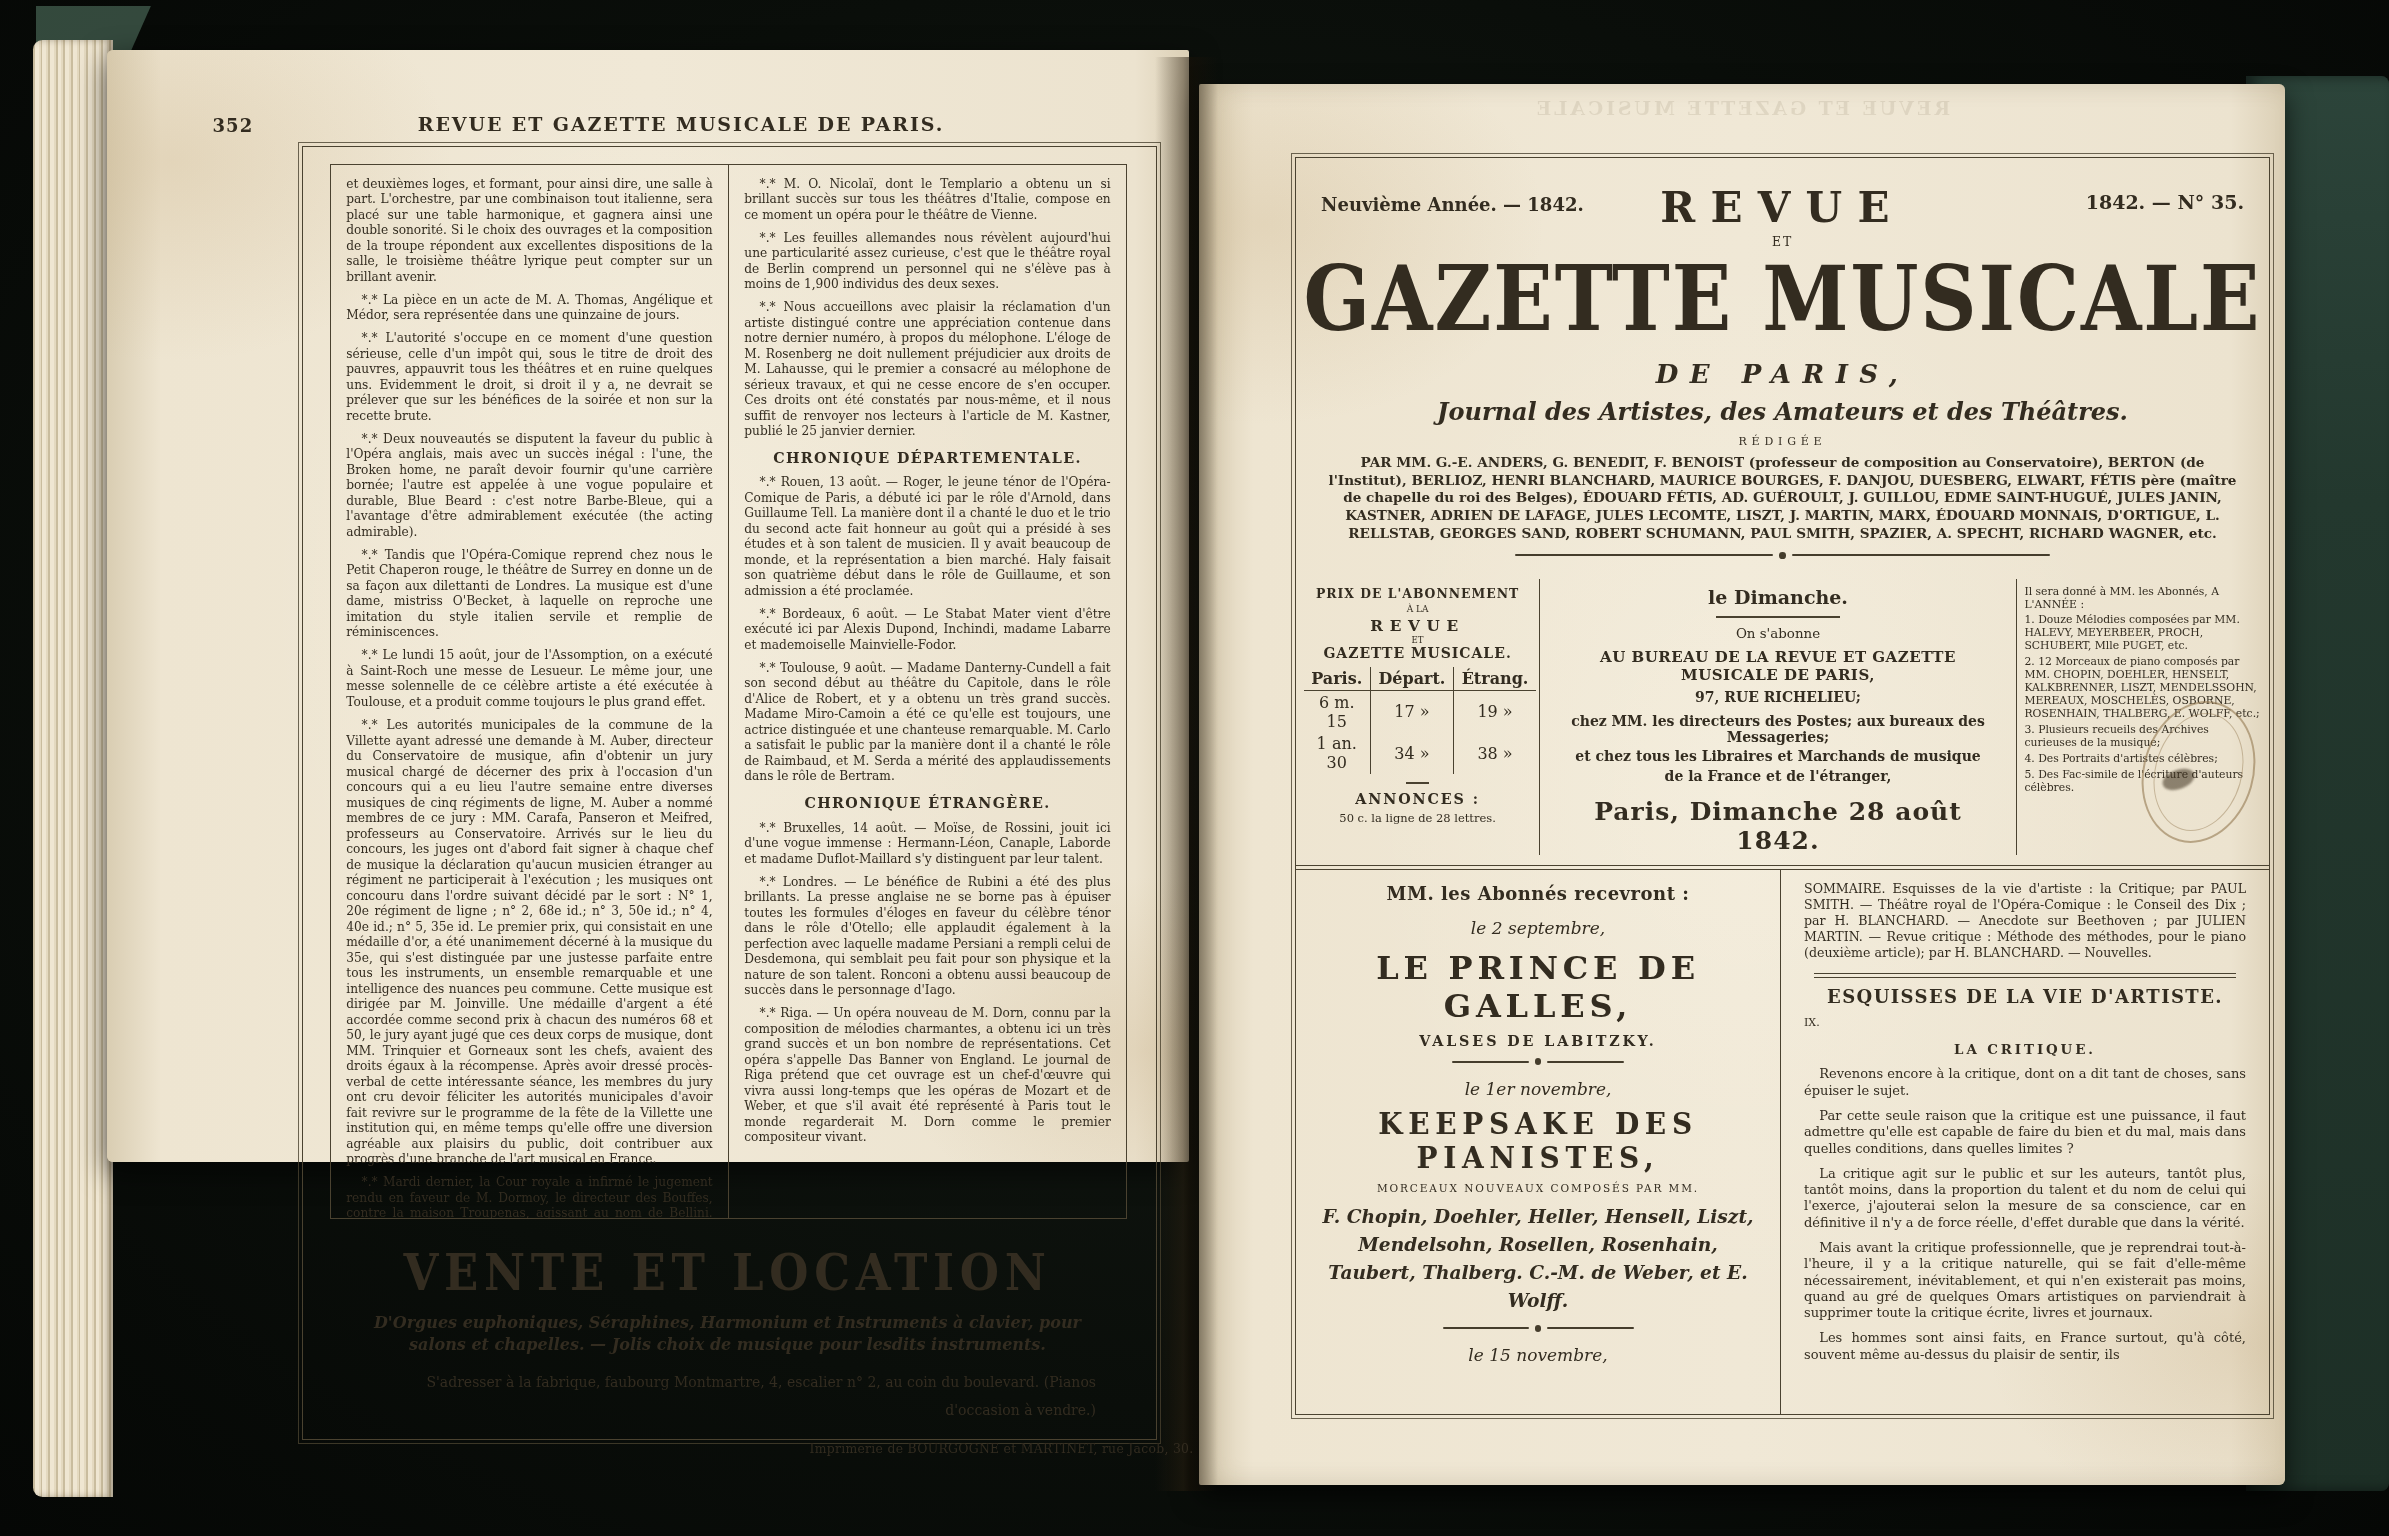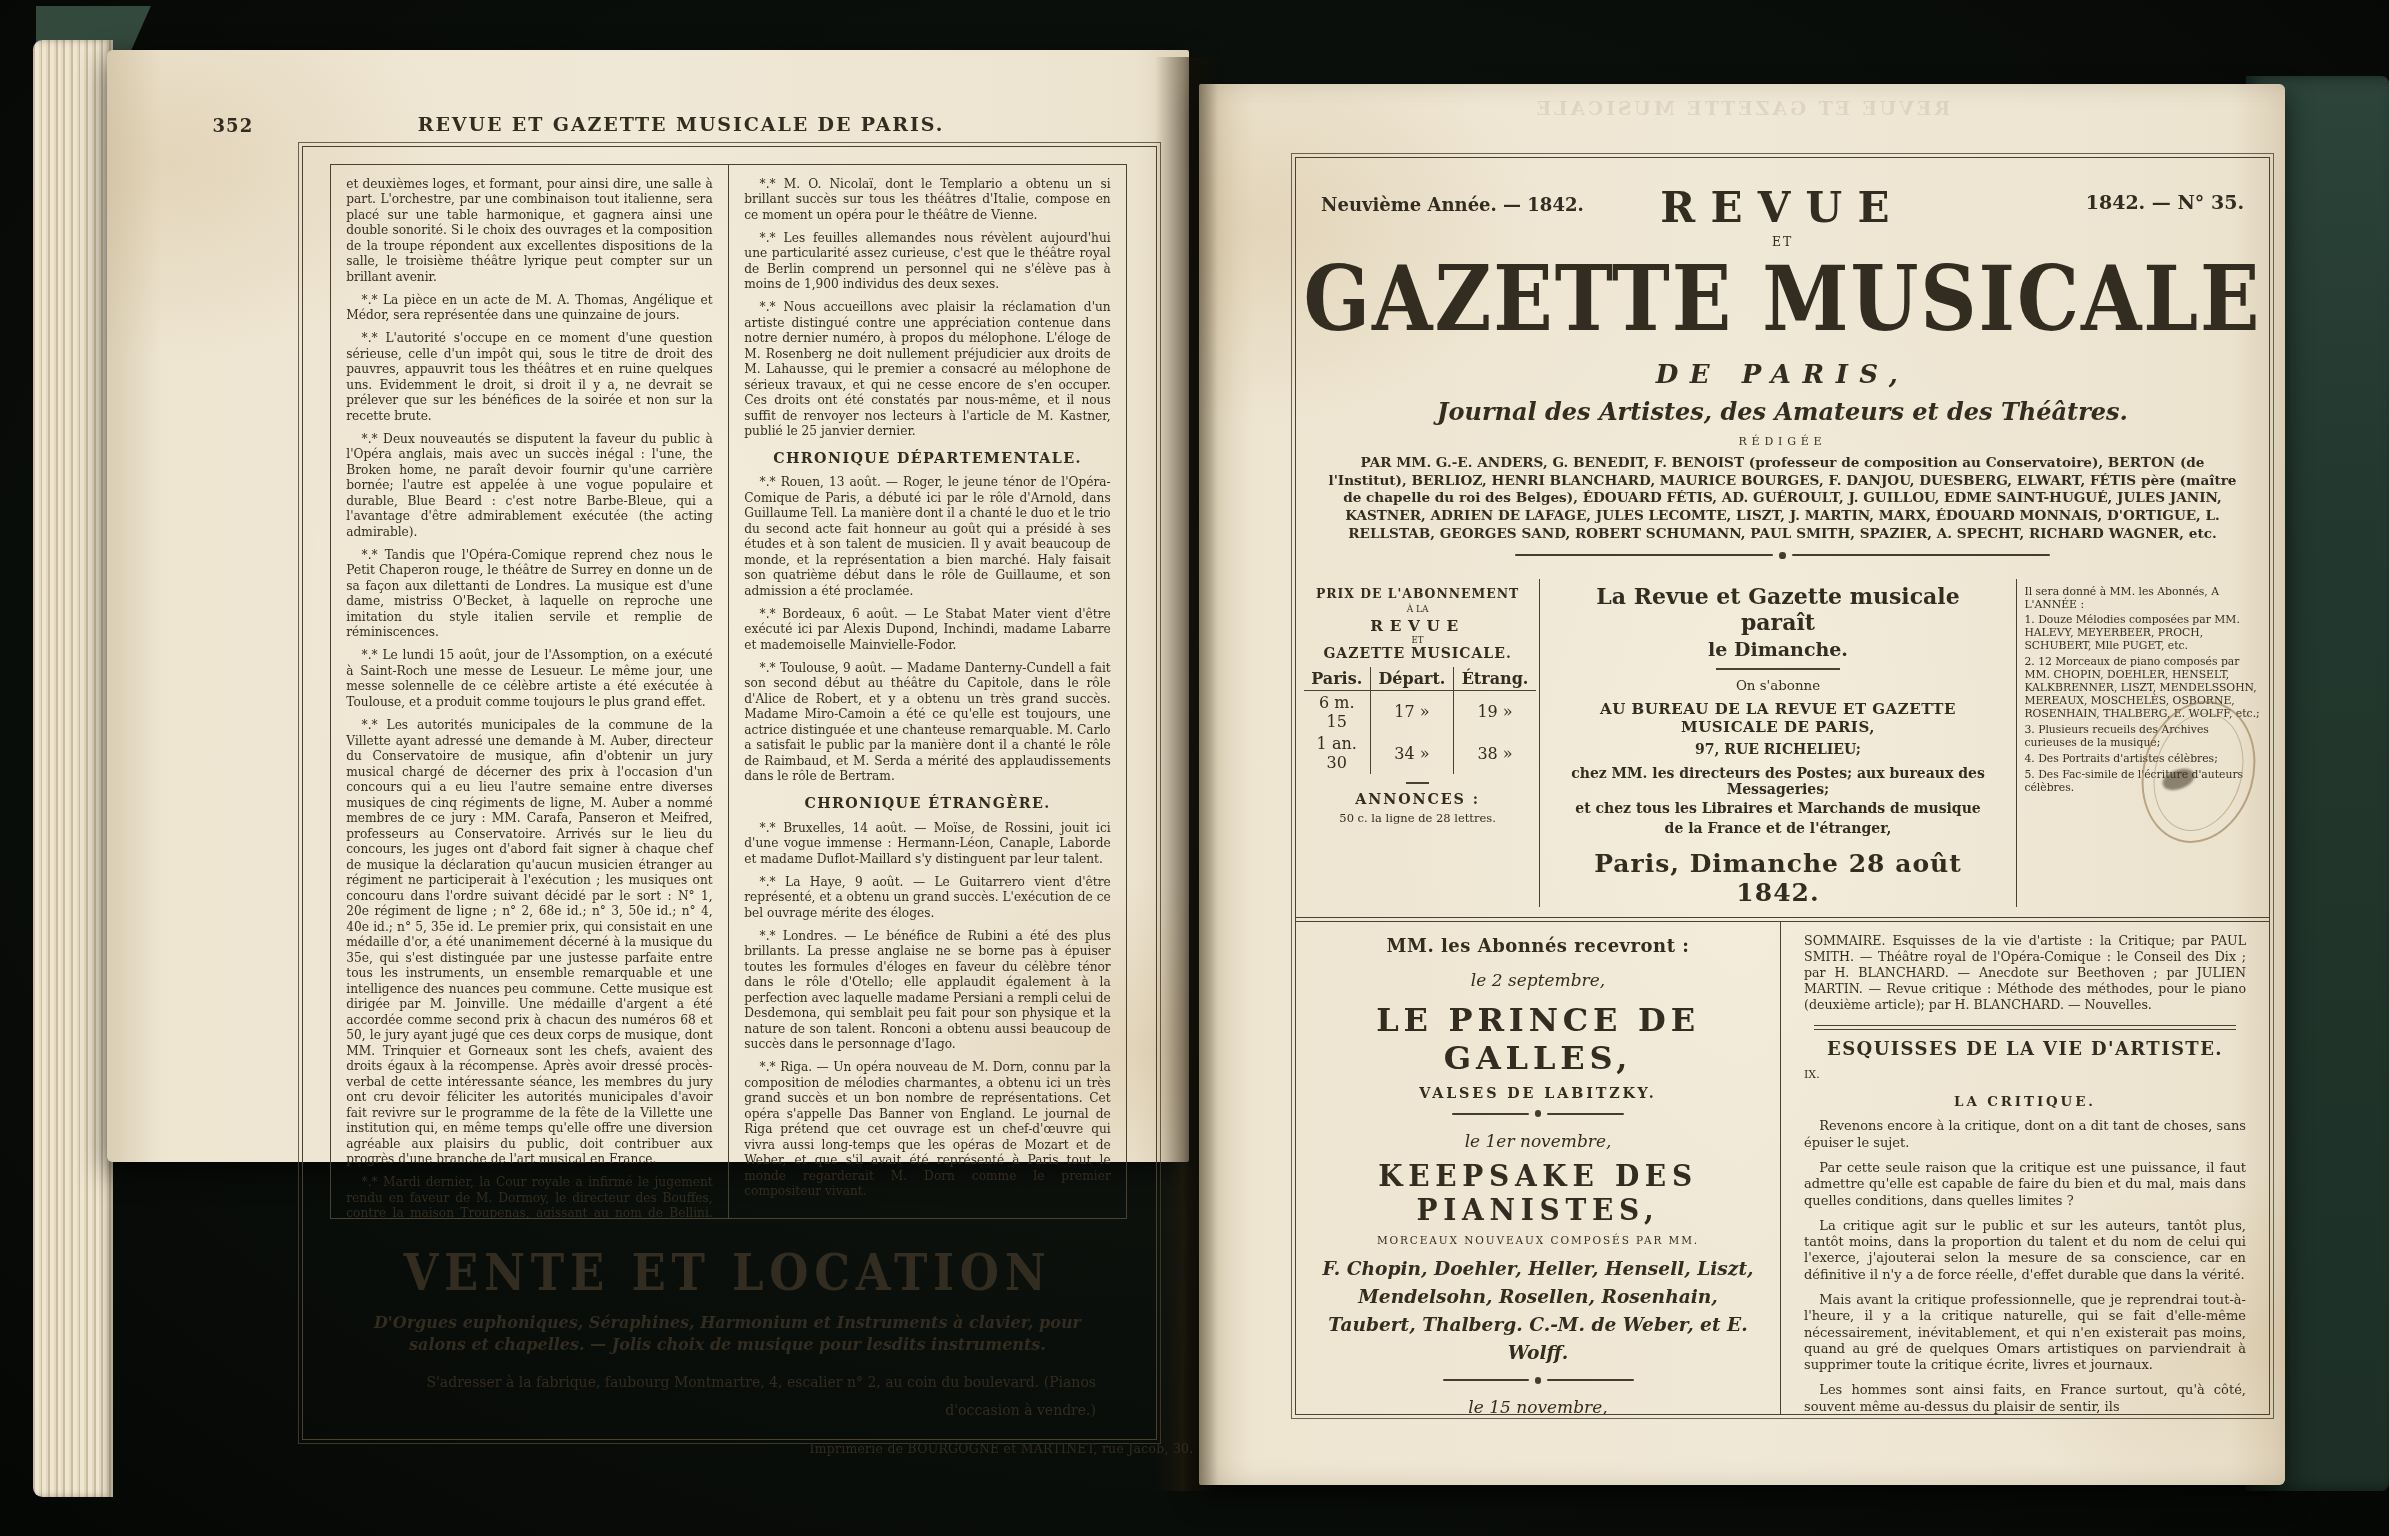--- a/index.html
+++ b/index.html
@@ -150,21 +150,20 @@
           <div class="col">
             <p>*.* M. O. Nicolaï, dont le Templario a obtenu un si brillant succès sur tous les théâtres d'Italie, compose en ce moment un opéra pour le théâtre de Vienne.</p>
             <p>*.* Les feuilles allemandes nous révèlent aujourd'hui une particularité assez curieuse, c'est que le théâtre royal de Berlin comprend un personnel qui ne s'élève pas à moins de 1,900 individus des deux sexes.</p>
             <p>*.* Nous accueillons avec plaisir la réclamation d'un artiste distingué contre une appréciation contenue dans notre dernier numéro, à propos du mélophone. L'éloge de M. Rosenberg ne doit nullement préjudicier aux droits de M. Lahausse, qui le premier a consacré au mélophone de sérieux travaux, et qui ne cesse encore de s'en occuper. Ces droits ont été constatés par nous-même, et il nous suffit de renvoyer nos lecteurs à l'article de M. Kastner, publié le 25 janvier dernier.</p>
             <div class="chron-head">CHRONIQUE DÉPARTEMENTALE.</div>
             <p>*.* Rouen, 13 août. — Roger, le jeune ténor de l'Opéra-Comique de Paris, a débuté ici par le rôle d'Arnold, dans Guillaume Tell. La manière dont il a chanté le duo et le trio du second acte fait honneur au goût qui a présidé à ses études et à son talent de musicien. Il y avait beaucoup de monde, et la représentation a bien marché. Haly faisait son quatrième début dans le rôle de Guillaume, et son admission a été proclamée.</p>
             <p>*.* Bordeaux, 6 août. — Le Stabat Mater vient d'être exécuté ici par Alexis Dupond, Inchindi, madame Labarre et mademoiselle Mainvielle-Fodor.</p>
             <p>*.* Toulouse, 9 août. — Madame Danterny-Cundell a fait son second début au théâtre du Capitole, dans le rôle d'Alice de Robert, et y a obtenu un très grand succès. Madame Miro-Camoin a été ce qu'elle est toujours, une actrice distinguée et une chanteuse remarquable. M. Carlo a satisfait le public par la manière dont il a chanté le rôle de Raimbaud, et M. Serda a mérité des applaudissements dans le rôle de Bertram.</p>
             <div class="chron-head">CHRONIQUE ÉTRANGÈRE.</div>
             <p>*.* Bruxelles, 14 août. — Moïse, de Rossini, jouit ici d'une vogue immense : Hermann-Léon, Canaple, Laborde et madame Duflot-Maillard s'y distinguent par leur talent.</p>
-            <p>*.* La Haye, 9 août. — Le Guitarrero vient d'être représenté, et a obtenu un grand succès. L'exécution de ce bel ouvrage mérite des éloges.</p>
             <p>*.* Londres. — Le bénéfice de Rubini a été des plus brillants. La presse anglaise ne se borne pas à épuiser toutes les formules d'éloges en faveur du célèbre ténor dans le rôle d'Otello; elle applaudit également à la perfection avec laquelle madame Persiani a rempli celui de Desdemona, qui semblait peu fait pour son physique et la nature de son talent. Ronconi a obtenu aussi beaucoup de succès dans le personnage d'Iago.</p>
             <p>*.* Riga. — Un opéra nouveau de M. Dorn, connu par la composition de mélodies charmantes, a obtenu ici un très grand succès et un bon nombre de représentations. Cet opéra s'appelle Das Banner von England. Le journal de Riga prétend que cet ouvrage est un chef-d'œuvre qui vivra aussi long-temps que les opéras de Mozart et de Weber, et que s'il avait été représenté à Paris tout le monde regarderait M. Dorn comme le premier compositeur vivant.</p>
 
           </div>
         </div>
       </div>
 
       <div class="ad">
         <div class="ad-title">VENTE ET LOCATION</div>
         <div class="ad-line1">D'Orgues euphoniques, Séraphines, Harmonium et Instruments à clavier, pour salons et chapelles. — Jolis choix de musique pour lesdits instruments.</div>
@@ -221,21 +220,20 @@
               <td>38 »</td>
             </tr>
           </tbody>
             </table>
           <div class="sub-dash"></div>
           <div class="sub-annonces">ANNONCES :</div>
           <div class="sub-annprice">50 c. la ligne de 28 lettres.</div>
         </div>
 
         <div class="pub-box">
-          <div class="pub-l1">La Revue et Gazette musicale paraît</div>
           <div class="pub-l2">le Dimanche.</div>
           <div class="pub-sep"></div>
           <div class="pub-abonne">On s'abonne</div>
           <div class="pub-bur1">AU BUREAU DE LA REVUE ET GAZETTE MUSICALE DE PARIS,</div>
           <div class="pub-bur2">97, RUE RICHELIEU;</div>
           <div class="pub-l3">chez MM. les directeurs des Postes; aux bureaux des Messageries;</div>
           <div class="pub-l4">et chez tous les Libraires et Marchands de musique</div>
           <div class="pub-l5">de la France et de l'étranger,</div>
           <div class="pub-date">Paris, Dimanche 28 août 1842.</div>
         </div>

